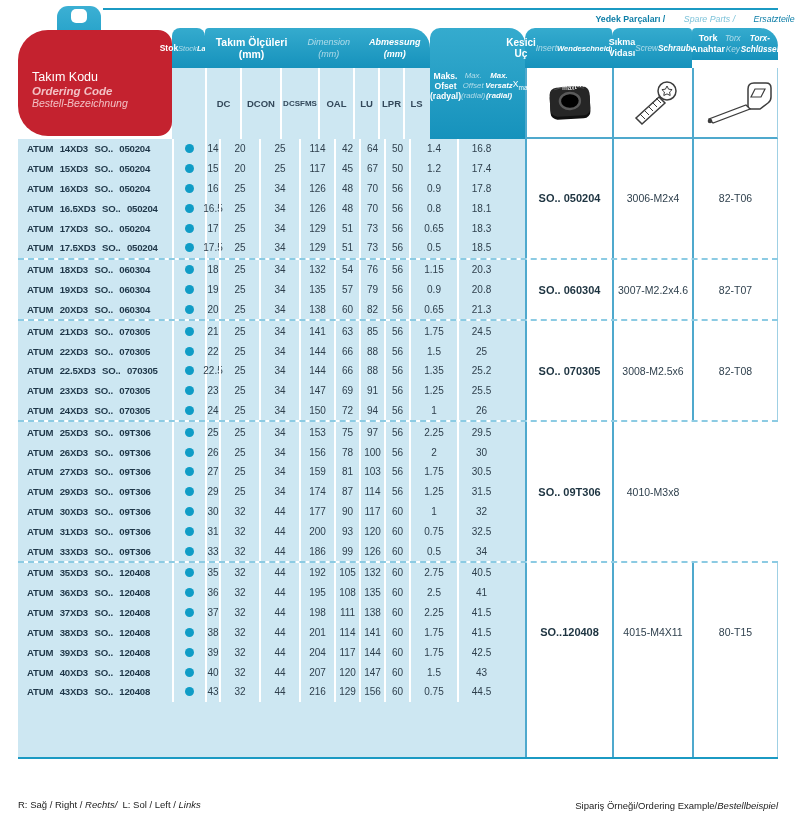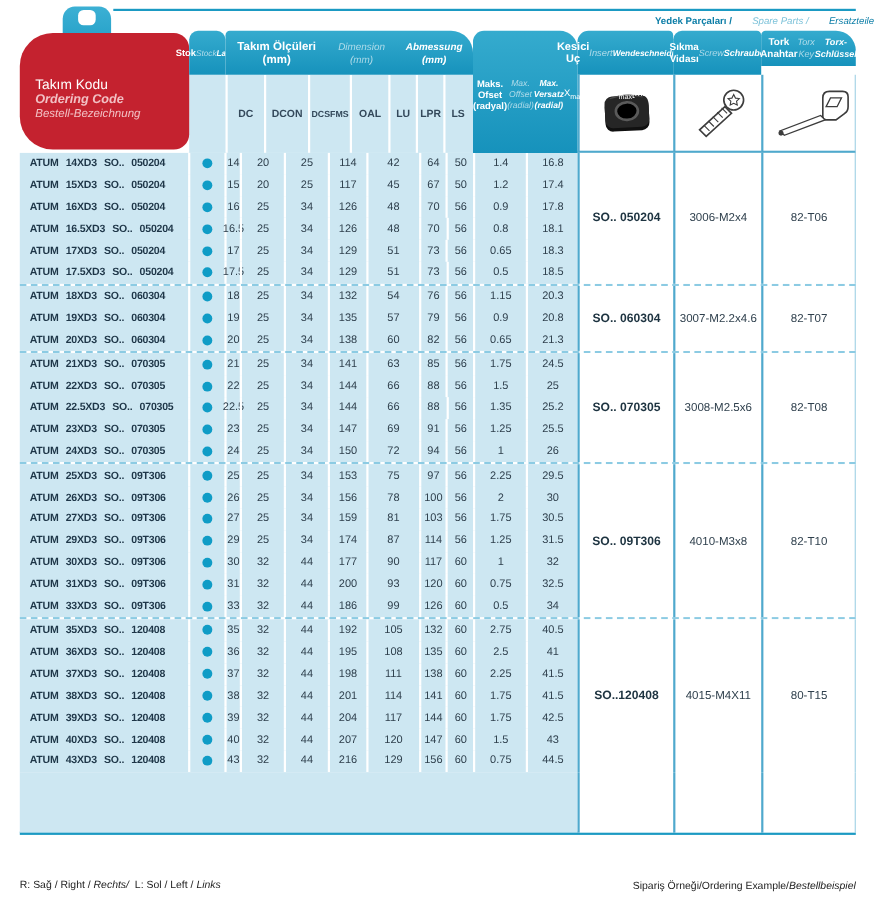--- a/index.html
+++ b/index.html
@@ -83,21 +83,21 @@
   .group.sep{border-bottom:2px dashed #8ccbe3;}
   .rows{width:507px;background:#cde7f2;}
   .row{display:flex;height:19.82px;}
   .cell{height:100%;display:flex;align-items:center;justify-content:center;box-sizing:border-box;
     border-left:2px solid #fff;font-size:10px;color:#2e3f4c;}
   .cell:first-child{border-left:none;}
   .c-code{width:154px;justify-content:flex-start;padding-left:9px;font-weight:bold;color:#1e3648;
     font-size:9.6px;word-spacing:4px;letter-spacing:-0.2px;overflow:hidden;white-space:nowrap;}
   .c-stock{width:33px;}
   .c-dc{width:14px;}.c-dcon{width:40px;}.c-dcsfms{width:40px;}.c-oal{width:35px;}
-  .c-lu{width:48px;}.c-lpr{width:25px;}.c-ls{width:25px;}.c-xmax{width:48px;}.c-dcmax{width:47px;}
+  .c-lu{width:25px;}.c-lpr{width:25px;}.c-ls{width:25px;}.c-xmax{width:48px;}.c-dcmax{width:47px;}
   .dot{width:9px;height:9px;border-radius:50%;background:#0f9cc6;}
 
   .mcell{box-sizing:border-box;background:#fff;border-left:2px solid #4fa9cd;
     display:flex;align-items:center;justify-content:center;font-size:10.5px;color:#2e3f4c;}
   .m-insert{width:87px;font-weight:bold;color:#1d3340;font-size:11px;}
   .m-screw{width:80px;}
   .m-torx{width:86px;border-right:1px solid #9fd0e4;}
   .filler .rows{height:55px;}
   .filler .mcell{min-height:55px;}
 
@@ -553,21 +553,20 @@
             <div class="cell c-oal">186</div>
             <div class="cell c-lu">99</div>
             <div class="cell c-lpr">126</div>
             <div class="cell c-ls">60</div>
             <div class="cell c-xmax">0.5</div>
             <div class="cell c-dcmax">34</div>
           </div>
         </div>
         <div class="mcell m-insert">SO.. 09T306</div>
         <div class="mcell m-screw">4010-M3x8</div>
-        <div class="mcell m-torx">82-T10</div>
       </div>
       <div class="group">
         <div class="rows">
           <div class="row">
             <div class="cell c-code">ATUM 35XD3 SO.. 120408</div>
             <div class="cell c-stock">
               <span class="dot"></span>
             </div>
             <div class="cell c-dc">35</div>
             <div class="cell c-dcon">32</div>

